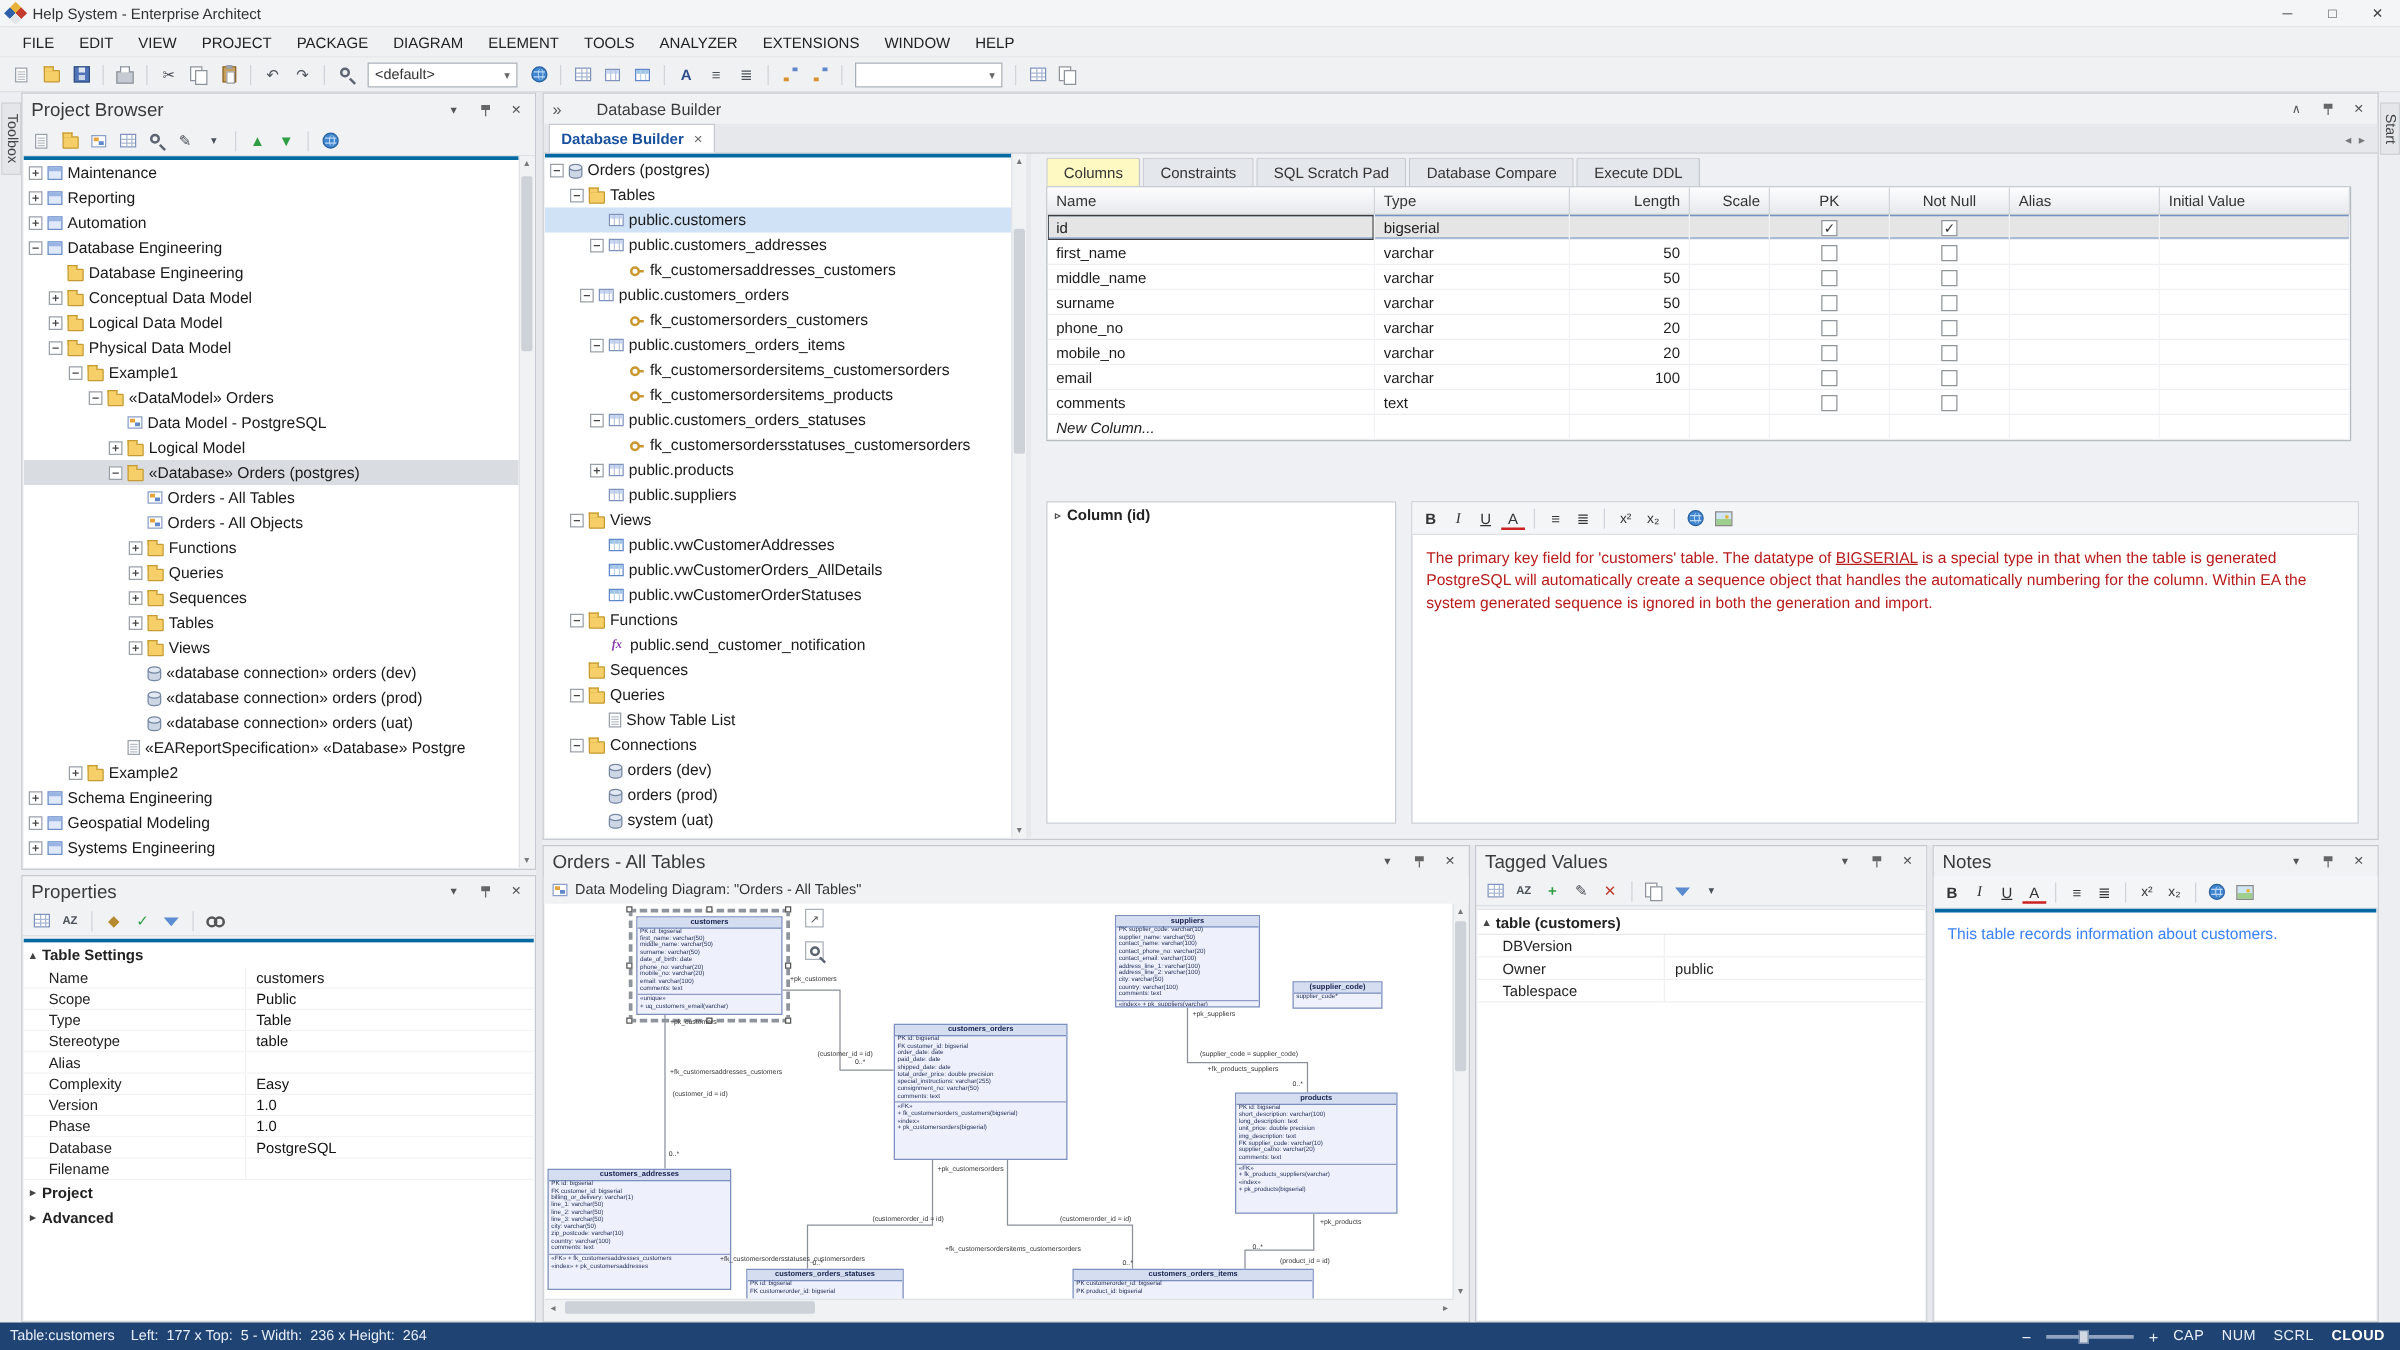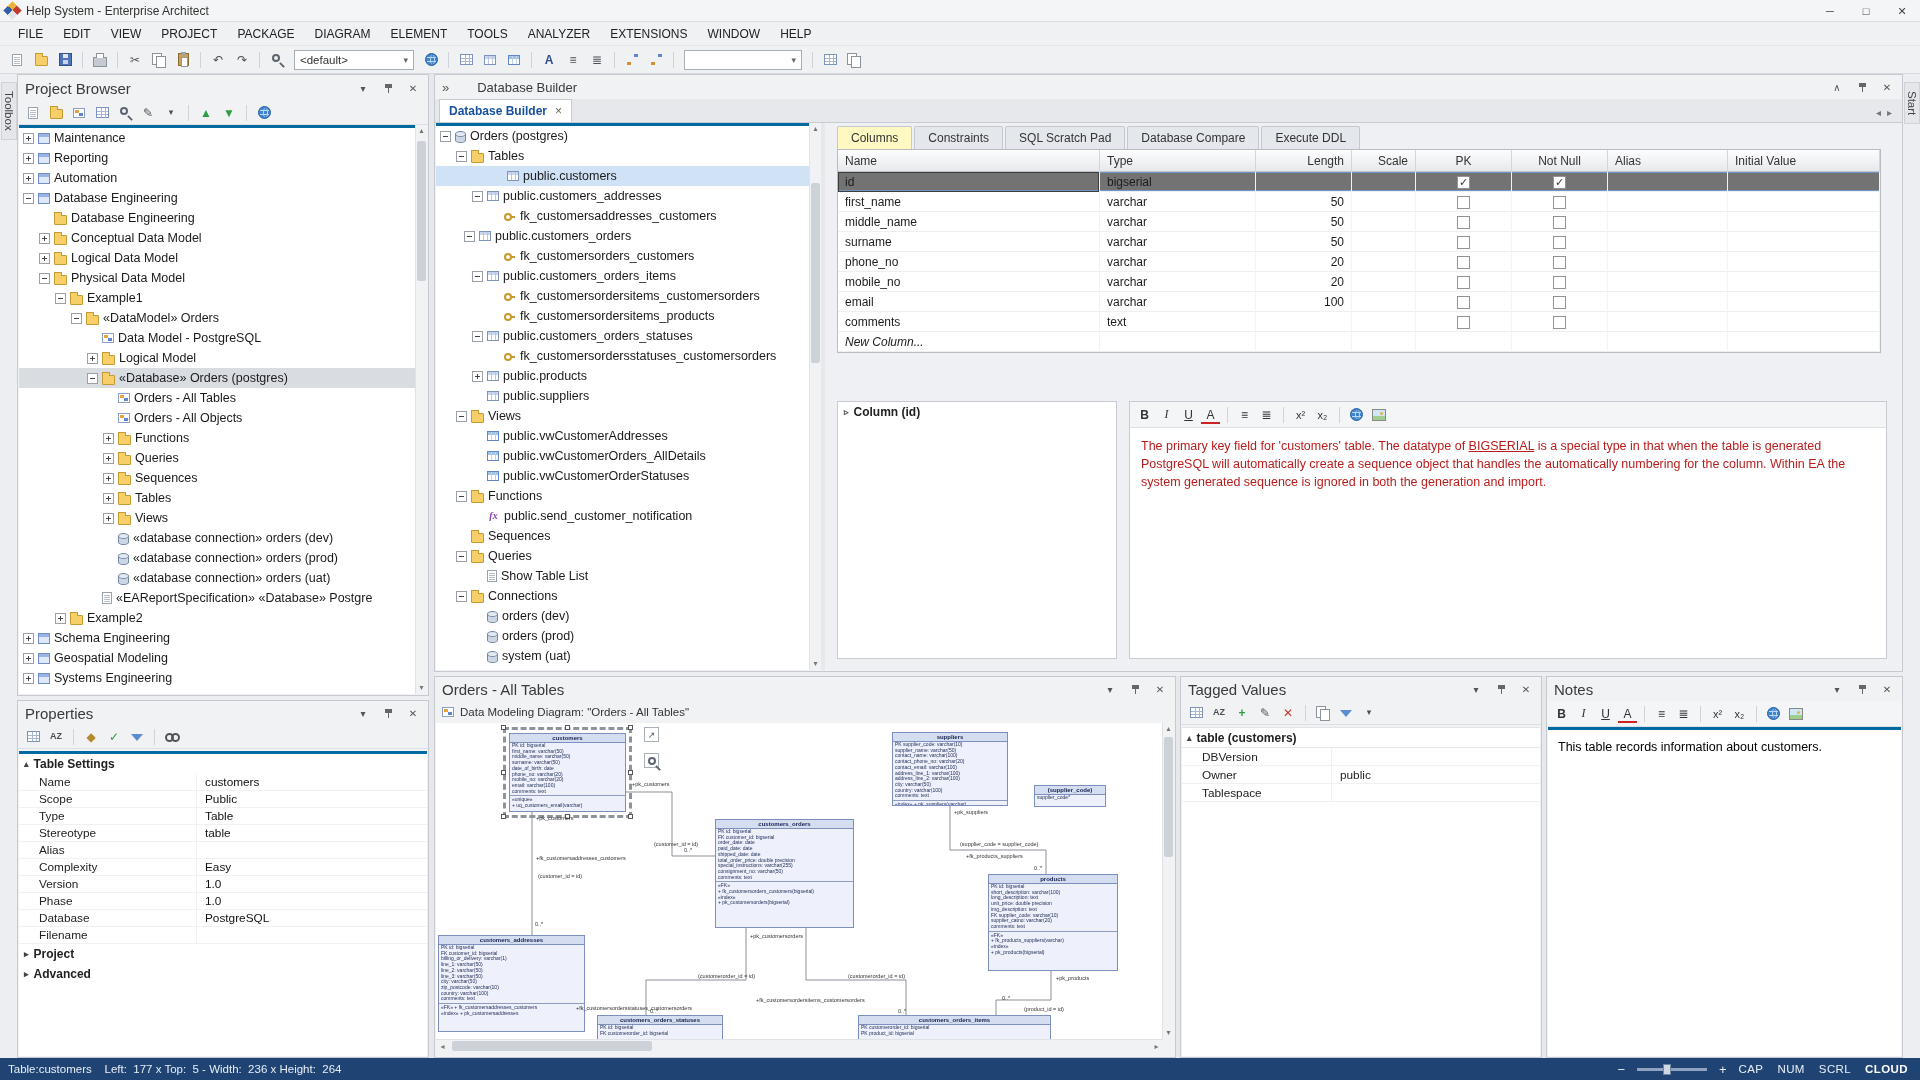--- a/index.html
+++ b/index.html
@@ -124,21 +124,21 @@
 
 #col-grid{position:absolute;background:#fff;border:1px solid #b8bdc4;font-size:12px}
 .gcols{display:grid;grid-template-columns:262px 156px 96px 64px 96px 96px 120px minmax(0,1fr)}
 #g-head{background:linear-gradient(#fdfdfe,#e7e9ec);border-bottom:1px solid #c2c6cc;height:22px}
 #g-head .gc{border-right:1px solid #d2d5da;color:#333;height:22px}
 .gc{display:flex;align-items:center;padding:0 7px;overflow:hidden;white-space:nowrap}
 .g-row{height:20px;border-bottom:1px solid #edeff2}
 .g-row .gc{border-right:1px solid #f2f3f6;height:20px;color:#1c1c1c}
 .num{justify-content:flex-end}
 .ctr{justify-content:center}
-.g-row.sel{background:#737373;box-shadow:inset 0 0 0 1px #6f94c4}
+.g-row.sel{background:#e5e5e5;box-shadow:inset 0 0 0 1px #6f94c4}
 .g-row.sel .gc:first-child{box-shadow:inset 0 0 0 1px #3c3c3c}
 .g-row.newcol{color:#8a8f96;font-style:italic}
 .cb{width:13px;height:13px;border:1px solid #8f9499;background:#fff;position:relative;display:inline-block}
 .cb.on::after{content:"✓";position:absolute;left:1px;top:-1px;font-size:11px;color:#333}
 
 #note-box{position:absolute;background:#fff;border:1px solid #c8ccd2}
 .nb-h{display:flex;align-items:center;gap:5px;height:20px;padding:0 6px;font-weight:bold;font-size:12px;color:#222}
 #editor{position:absolute;background:#fff;border:1px solid #c8ccd2}
 .rtf{background:#f4f5f7;height:26px}
 .rb{width:19px;height:19px;display:flex;align-items:center;justify-content:center;font-size:12px;color:#333}
@@ -617,21 +617,21 @@
           <div class="trow" style="padding-left: 4px;">
             <span class="exp minus"></span>
             <span class="ic ic-db"></span>
             <span class="tlabel">Orders (postgres)</span>
           </div>
           <div class="trow" style="padding-left: 20px;">
             <span class="exp minus"></span>
             <span class="ic ic-fold"></span>
             <span class="tlabel">Tables</span>
           </div>
-          <div class="trow sel1" style="padding-left: 56px; text-align: right;">
+          <div class="trow sel1" style="padding-left: 36px; text-align: right;">
             <span class="exp-sp"></span>
             <span class="ic ic-tbl"></span>
             <span class="tlabel">public.customers</span>
           </div>
           <div class="trow" style="padding-left: 36px;">
             <span class="exp minus"></span>
             <span class="ic ic-tbl"></span>
             <span class="tlabel">public.customers_addresses</span>
           </div>
           <div class="trow" style="padding-left: 52px;">
@@ -1188,21 +1188,21 @@
       <span class="rb sx">x₂</span>
       <span class="sep"></span>
       <span class="rb">
           <span class="i-globe"></span>
         </span>
       <span class="rb">
           <span class="i-img"></span>
         </span>
     </div>
     <div class="body-white" style="left:1px;right:1px;top:50px;bottom:1px">
-      <div style="padding:10px;font-size:12.5px;color:#000000">This table records information about customers.</div>
+      <div style="padding:10px;font-size:12.5px;color:#3b82f6">This table records information about customers.</div>
     </div>
   </div>
 
   <div id="statusbar">
     <span id="sb-left">Table:customers    Left:  177 x Top:  5 - Width:  236 x Height:  264</span>
     <div id="sb-right">
       <span class="zoomctl">−</span>
       <div class="ztrack">
           <div class="zthumb"></div>
         </div>

